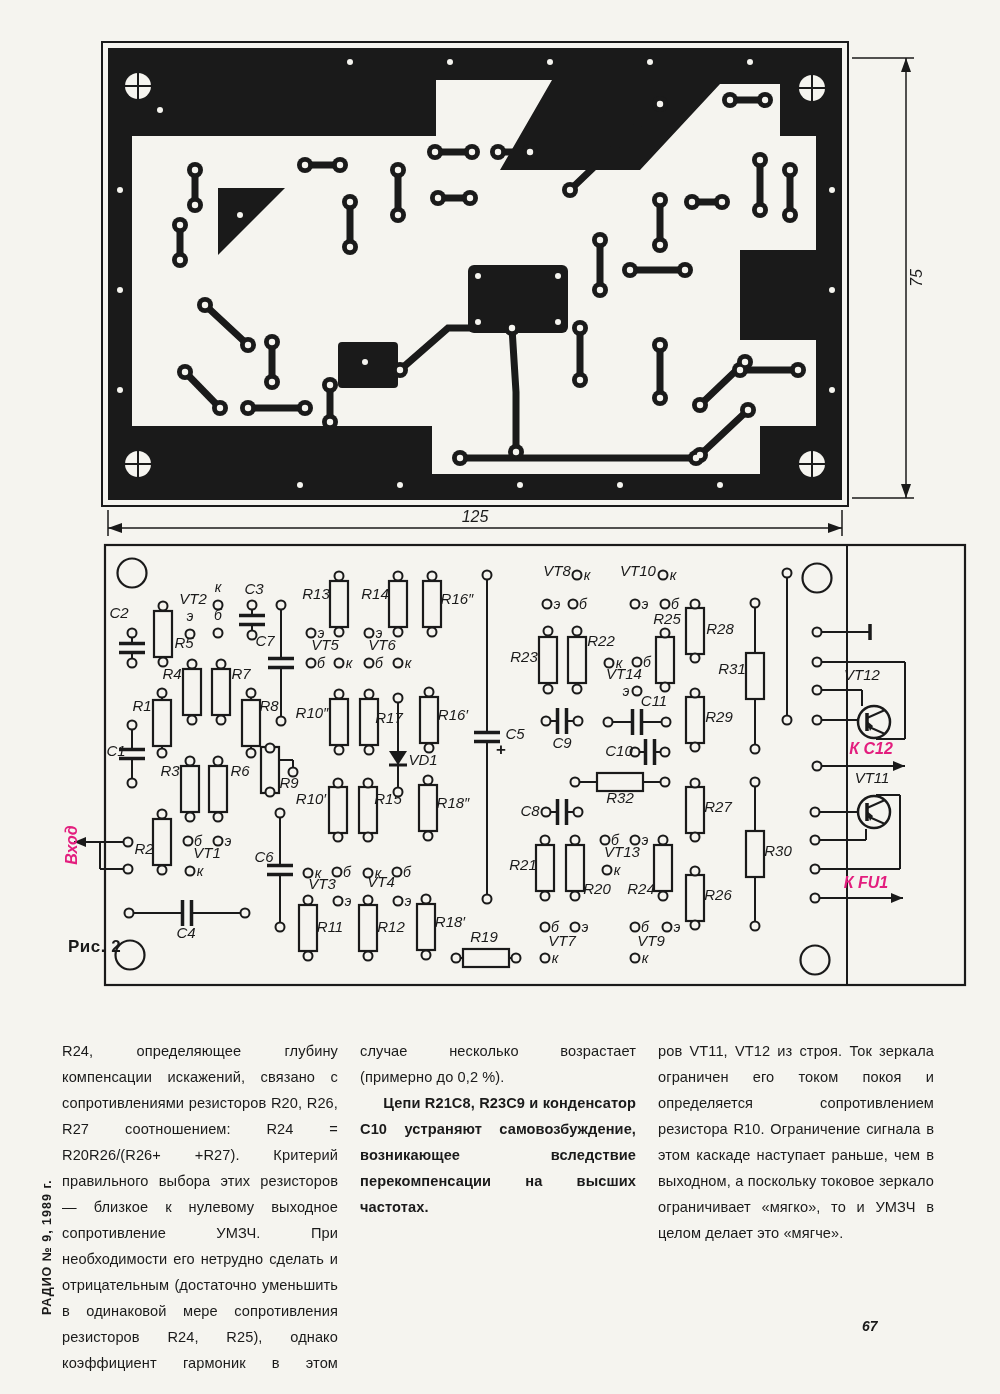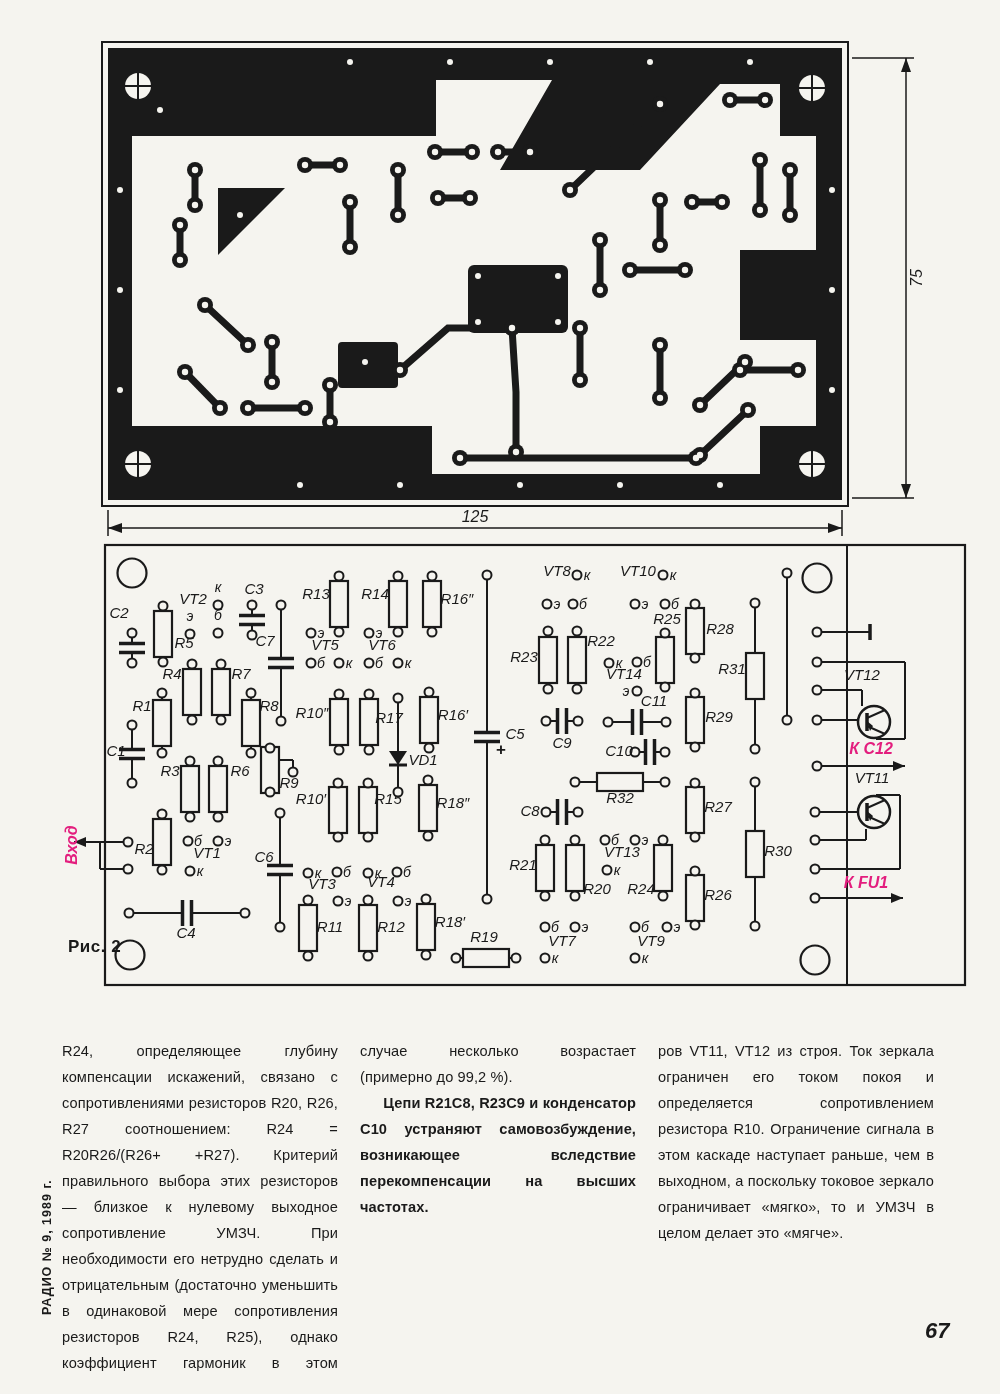--- a/index.html
+++ b/index.html
@@ -9,21 +9,21 @@
         font-family:"Liberation Sans",sans-serif;color:var(--ink);}
   svg text{font-family:"Liberation Sans",sans-serif;}
   .caption{position:absolute;left:68px;top:937px;font-weight:bold;font-size:17px;letter-spacing:.5px;}
   .cols{position:absolute;left:62px;top:1038px;width:872px;display:flex;gap:22px;}
   .col{width:276px;font-size:14.6px;line-height:26px;text-align:justify;letter-spacing:.1px;}
   .col p{margin:0;}
   .col p.indent{text-indent:1.6em;font-weight:bold;}
   .col p.flush{text-align-last:justify;}
   .sidebar{position:absolute;left:40px;top:1315px;transform:rotate(-90deg);transform-origin:left top;
            font-size:12.5px;font-weight:bold;letter-spacing:1px;white-space:nowrap;}
-  .pagenum{position:absolute;left:925px;top:1318px;font-weight:bold;font-size:22px;font-style:italic;}
+  .pagenum{position:absolute;left:862px;top:1318px;font-weight:bold;font-size:14px;font-style:italic;}
 </style>
 </head>
 <body>
 
 <div class="page">
 
   <svg style="position:absolute;left:100px;top:40px" width="890" height="510" viewBox="0 0 890 510">
     <g>
       <rect x="2" y="2" width="746" height="464" fill="none" stroke="var(--ink)" stroke-width="2"></rect>
       <rect x="8" y="8" width="734" height="452" fill="var(--ink)"></rect>
@@ -807,21 +807,21 @@
       </g>
     </svg>
 
   <div class="caption">Рис. 2</div>
 
   <div class="cols">
       <div class="col">
         <p class="flush">R24, определяющее глубину компенсации искажений, связано с сопротивлениями резисторов R20, R26, R27 соотношением: R24 = R20R26/(R26+ +R27). Критерий правильного выбора этих резисторов — близкое к нулевому выходное сопротивление УМЗЧ. При необходимости его нетрудно сделать и отрицательным (достаточно уменьшить в одинаковой мере сопротивления резисторов R24, R25), однако коэффициент гармоник в этом</p>
       </div>
       <div class="col">
-        <p>случае несколько возрастает (примерно до 99,2 %).</p>
+        <p>случае несколько возрастает (примерно до 0,2 %).</p>
         <p class="indent">Цепи R21C8, R23C9 и конденсатор C10 устраняют самовозбуждение, возникающее вследствие перекомпенсации на высших частотах.</p>
       </div>
       <div class="col">
         <p>ров VT11, VT12 из строя. Ток зеркала ограничен его током покоя и определяется сопротивлением резистора R10. Ограничение сигнала в этом каскаде наступает раньше, чем в выходном, а поскольку токовое зеркало ограничивает «мягко», то и УМЗЧ в целом делает это «мягче».</p>
       </div>
     </div>
 
   <div class="sidebar">РАДИО № 9, 1989 г.</div>
 
   <div class="pagenum">67</div>

